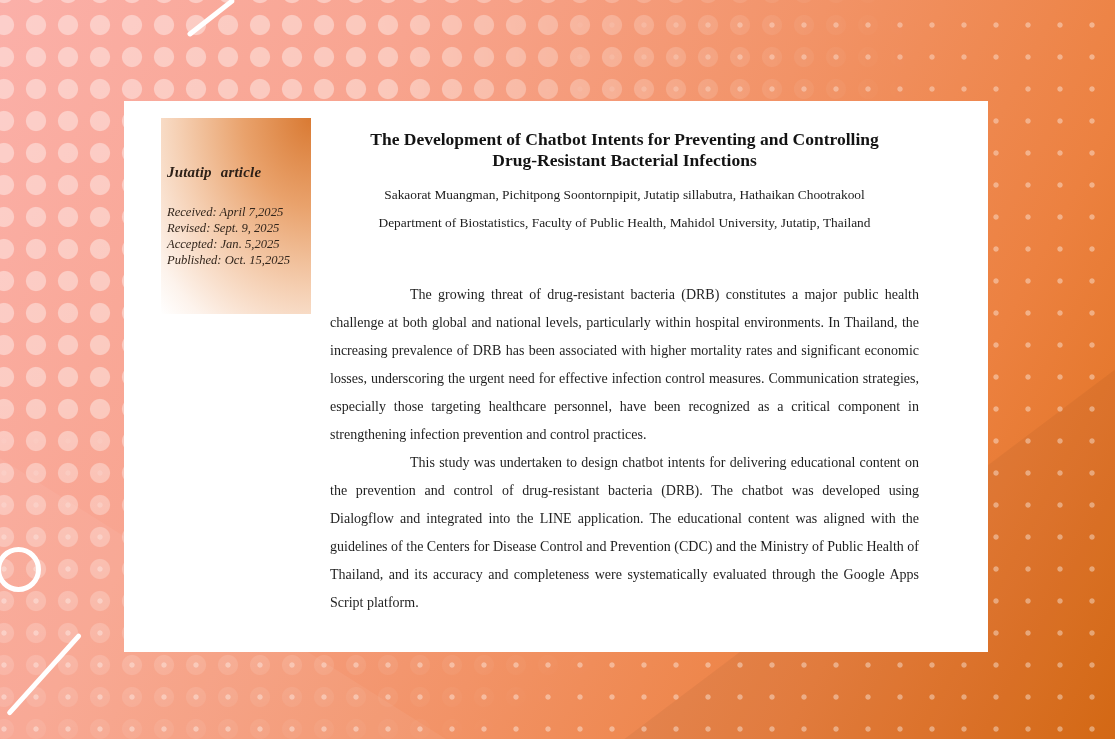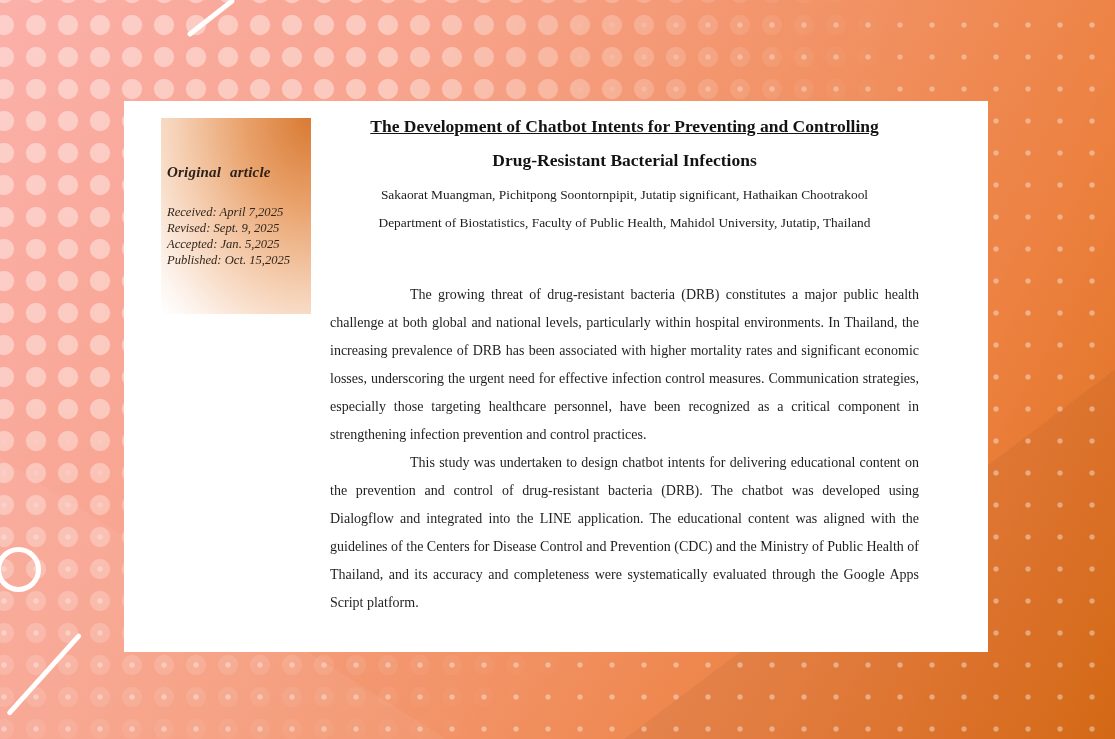--- a/index.html
+++ b/index.html
@@ -77,21 +77,21 @@
   .meta-dates span{ display:block; }
 
   
   .content-col{
     position:absolute; left:206px; top:0; width:589px; height:551px;
   }
   .title-line{
     position:absolute; left:0; width:100%; text-align:center;
     font-size:17.5px; font-weight:bold; line-height:34px; color:#131313;
   }
-  .title-line.l1{ top:8px;text-decoration:underline; }
+  .title-line.l1{ top:21px; }
   .title-line.l2{ top:42px; }
   .byline{
     position:absolute; left:-14px; width:calc(100% + 28px); text-align:center;
     font-size:13.4px; line-height:28px; color:#1c1c1c;
   }
   .byline.authors{ top:80px; }
   .byline.affiliation{ top:108px; }
   .abstract-heading{
     position:absolute; top:146px; left:0; width:100%; text-align:center;
     font-size:15.5px; font-weight:bold; line-height:34px; color:#111;
@@ -112,34 +112,34 @@
   <div class="dots-large"></div>
   <div class="dots-small"></div>
 
   <div class="line-top"></div>
   <div class="line-bottom"></div>
   <div class="circle-outline"></div>
 
   <div class="paper">
 
     <div class="meta-box">
-      <div class="meta-label">Original article</div>
+      <div class="meta-label">Jutatip article</div>
       <div class="meta-dates">
         <span>Received: April 7,2025</span>
         <span>Revised:  Sept. 9, 2025</span>
         <span>Accepted: Jan. 5,2025</span>
         <span>Published: Oct. 15,2025</span>
       </div>
     </div>
 
     <div class="content-col">
       <div class="title-line l1">The Development of Chatbot Intents for Preventing and Controlling</div>
       <div class="title-line l2">Drug-Resistant Bacterial Infections</div>
 
-      <div class="byline authors">Sakaorat Muangman, Pichitpong Soontornpipit, Jutatip significant, Hathaikan Chootrakool</div>
+      <div class="byline authors">Sakaorat Muangman, Pichitpong Soontornpipit, Jutatip sillabutra, Hathaikan Chootrakool</div>
       <div class="byline affiliation">Department of Biostatistics, Faculty of Public Health, Mahidol University, Jutatip, Thailand</div>
 
 
       <div class="abstract-body">
         <p>The growing threat of drug-resistant bacteria (DRB) constitutes a major public health challenge at both global and national levels, particularly within hospital environments. In Thailand, the increasing prevalence of DRB has been associated with higher mortality rates and significant economic losses, underscoring the urgent need for effective infection control measures. Communication strategies, especially those targeting healthcare personnel, have been recognized as a critical component in strengthening infection prevention and control practices.</p>
         <p>This study was undertaken to design chatbot intents for delivering educational content on the prevention and control of drug-resistant bacteria (DRB). The chatbot was developed using Dialogflow and integrated into the LINE application. The educational content was aligned with the guidelines of the Centers for Disease Control and Prevention (CDC) and the Ministry of Public Health of Thailand, and its accuracy and completeness were systematically evaluated through the Google Apps Script platform.</p>
       </div>
     </div>
 
   </div>

